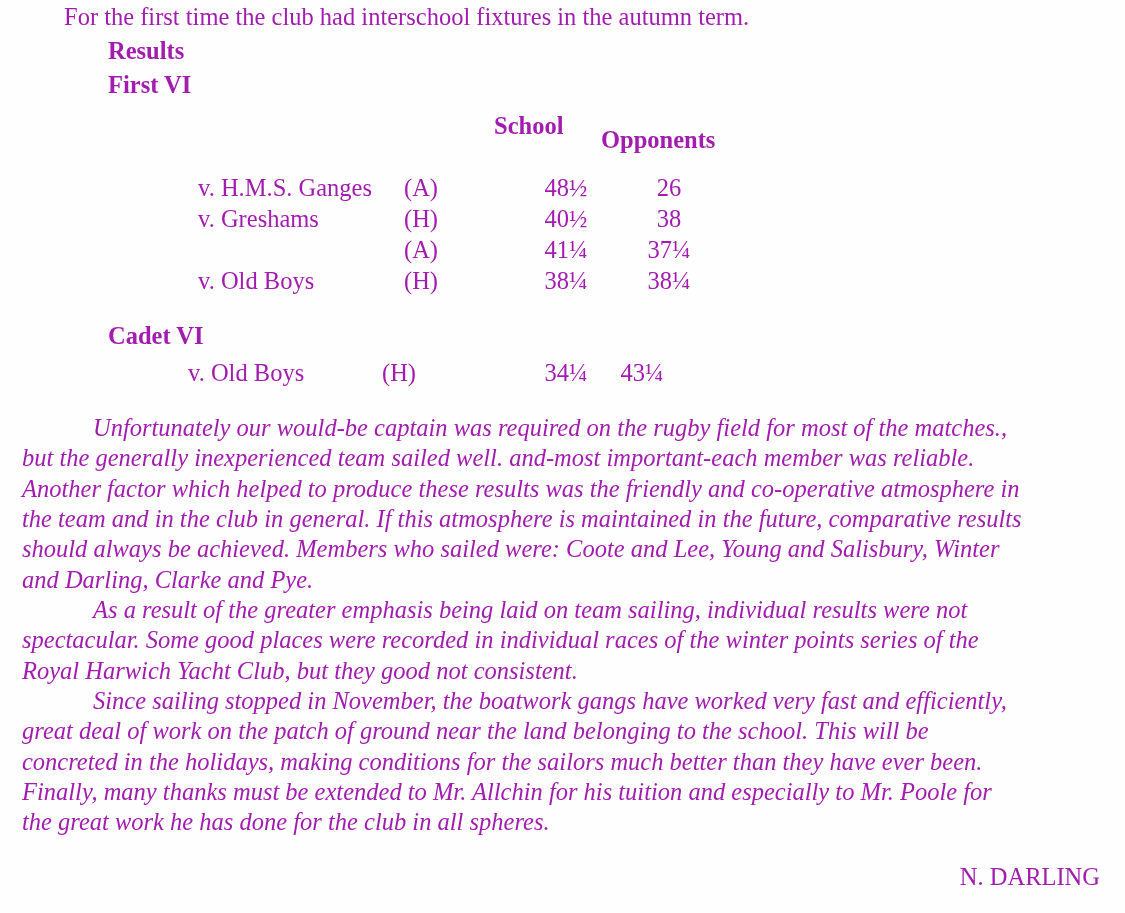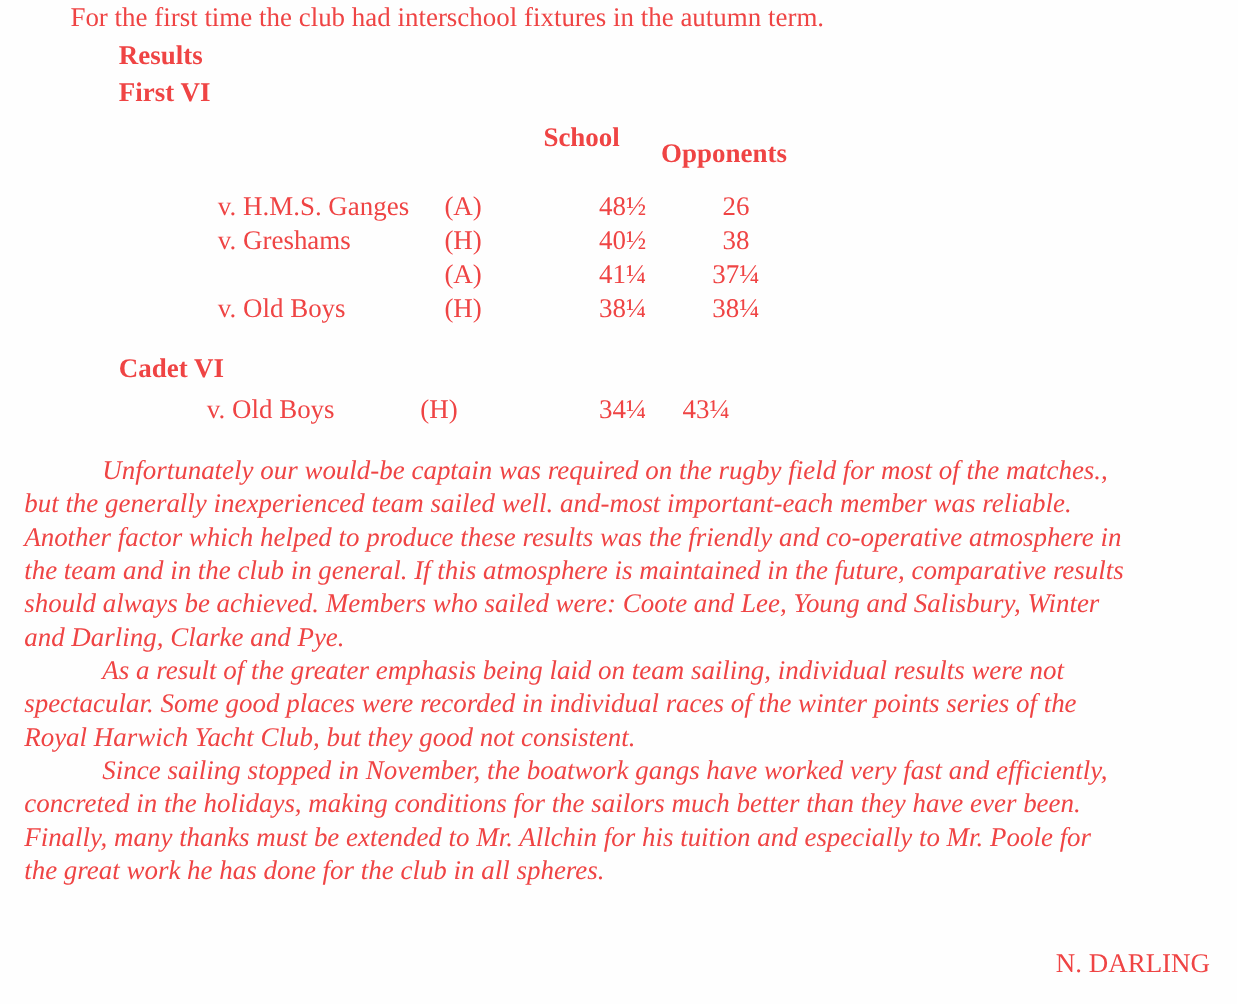--- a/index.html
+++ b/index.html
@@ -5,21 +5,21 @@
   html, body {
     margin: 0;
     padding: 0;
     background: #ffffff;
   }
   .page {
     position: relative;
     width: 1125px;
     height: 913px;
     background: #fefefe;
-    color: #ef4444;
+    color: #a21caf;
     font-family: "Liberation Serif", "DejaVu Serif", serif;
     font-size: 24.5px;
     line-height: 30.3px;
     overflow: hidden;
   }
   .abs { position: absolute; white-space: nowrap; }
   .bold { font-weight: bold; }
 
   
   .intro        { left: 64px;  top: 2px; }
@@ -130,20 +130,21 @@
       <div class="pline">should always be achieved. Members who sailed were: Coote and Lee, Young and Salisbury, Winter</div>
       <div class="pline">and Darling, Clarke and Pye.</div>
     </div>
     <div>
       <div class="pline indent">As a result of the greater emphasis being laid on team sailing, individual results were not</div>
       <div class="pline">spectacular. Some good places were recorded in individual races of the winter points series of the</div>
       <div class="pline">Royal Harwich Yacht Club, but they good not consistent.</div>
     </div>
     <div>
       <div class="pline indent">Since sailing stopped in November, the boatwork gangs have worked very fast and efficiently,</div>
+      <div class="pline">great deal of work on the patch of ground near the land belonging to the school. This will be</div>
       <div class="pline">concreted in the holidays, making conditions for the sailors much better than they have ever been.</div>
       <div class="pline">Finally, many thanks must be extended to Mr. Allchin for his tuition and especially to Mr. Poole for</div>
       <div class="pline">the great work he has done for the club in all spheres.</div>
     </div>
   </div>
 
   <div class="signature">N. DARLING</div>
 
 </div>
 

